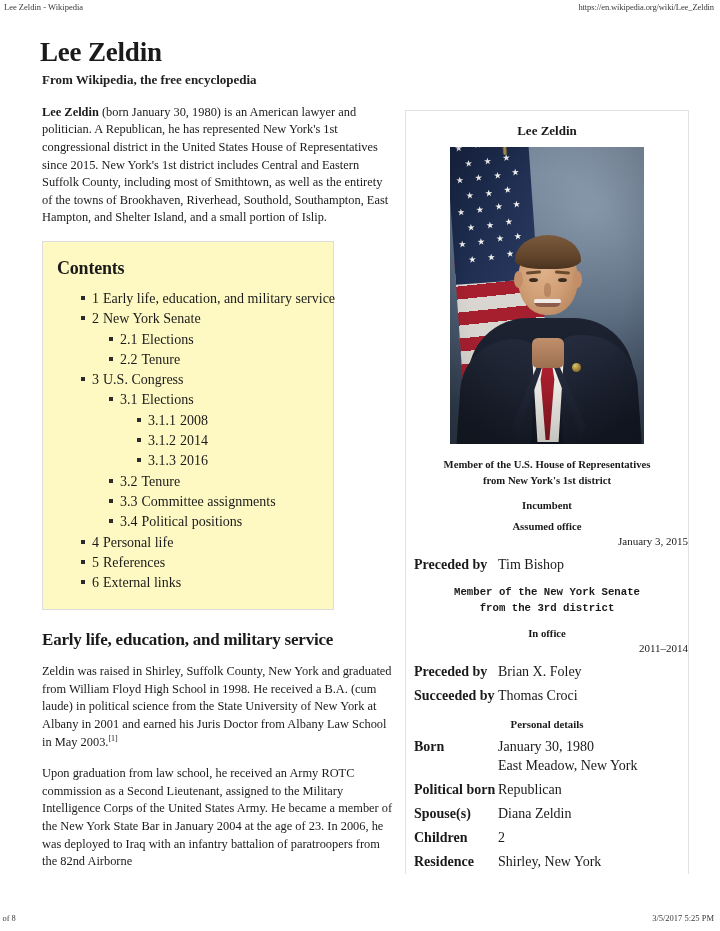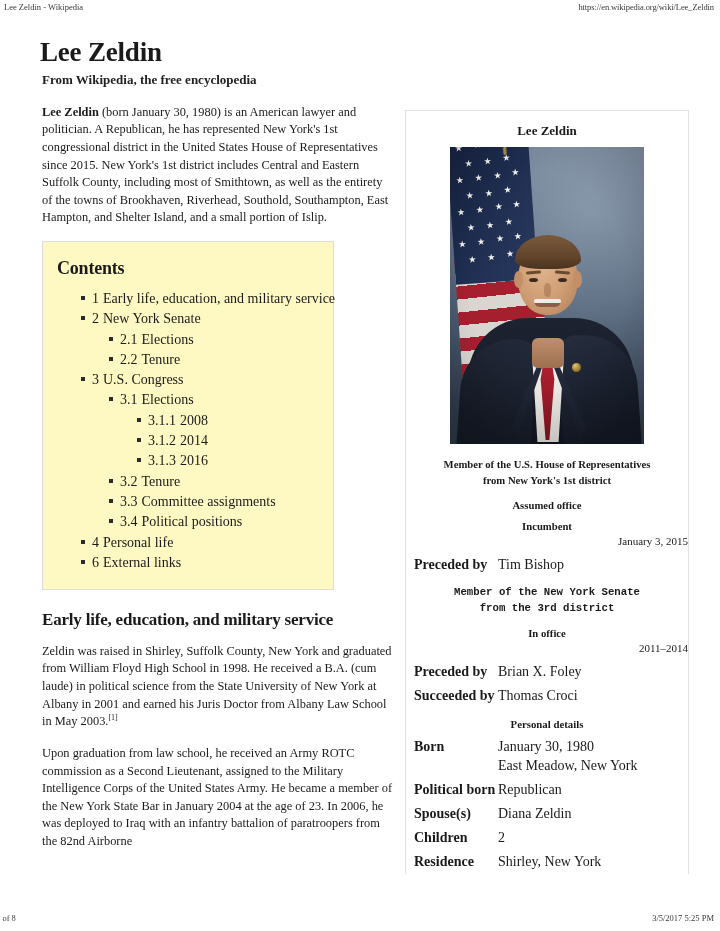--- a/index.html
+++ b/index.html
@@ -358,20 +358,21 @@
         <li class="lvl2"><span class="toc-num">2.2</span><span>Tenure</span></li>
         <li class="lvl1"><span class="toc-num">3</span><span>U.S. Congress</span></li>
         <li class="lvl2"><span class="toc-num">3.1</span><span>Elections</span></li>
         <li class="lvl3"><span class="toc-num">3.1.1</span><span>2008</span></li>
         <li class="lvl3"><span class="toc-num">3.1.2</span><span>2014</span></li>
         <li class="lvl3"><span class="toc-num">3.1.3</span><span>2016</span></li>
         <li class="lvl2"><span class="toc-num">3.2</span><span>Tenure</span></li>
         <li class="lvl2"><span class="toc-num">3.3</span><span>Committee assignments</span></li>
         <li class="lvl2"><span class="toc-num">3.4</span><span>Political positions</span></li>
         <li class="lvl1"><span class="toc-num">4</span><span>Personal life</span></li>
+        <li class="lvl1"><span class="toc-num">5</span><span>References</span></li>
         <li class="lvl1"><span class="toc-num">6</span><span>External links</span></li>
       </ul>
     </div>
 
     <h2 class="section">Early life, education, and military service</h2>
 
     <p class="body"><span>Zeldin was raised in Shirley, Suffolk County, New York and graduated from William Floyd High School in 1998. He received a B.A. (cum laude) in political science from the State University of New York at Albany in 2001 and earned his Juris Doctor from Albany Law School in May 2003.</span><sup class="ref">[1]</sup></p>
 
     <p class="body">Upon graduation from law school, he received an Army ROTC commission as a Second Lieutenant, assigned to the Military Intelligence Corps of the United States Army. He became a member of the New York State Bar in January 2004 at the age of 23. In 2006, he was deployed to Iraq with an infantry battalion of paratroopers from the 82nd Airborne</p>
   </div>
@@ -444,22 +445,22 @@
         </div>
 
         <div class="photo-vignette"></div>
       </div>
     </div>
 
     <div class="ib-office">
       <div class="line">Member of the U.S. House of Representatives</div>
       <div class="line">from New York's 1st district</div>
     </div>
+    <div class="ib-sub">Incumbent</div>
     <div class="ib-sub">Assumed office</div>
-    <div class="ib-sub">Incumbent</div>
     <div class="ib-val-center">January 3, 2015</div>
     <div class="ib-row">
       <span class="k">Preceded by</span>
       <span class="v">Tim Bishop</span>
     </div>
 
     <div class="ib-office" style="padding-top:8px;font-family:Liberation Mono, monospace;">
       <div class="line">Member of the New York Senate</div>
       <div class="line">from the 3rd district</div>
     </div>

